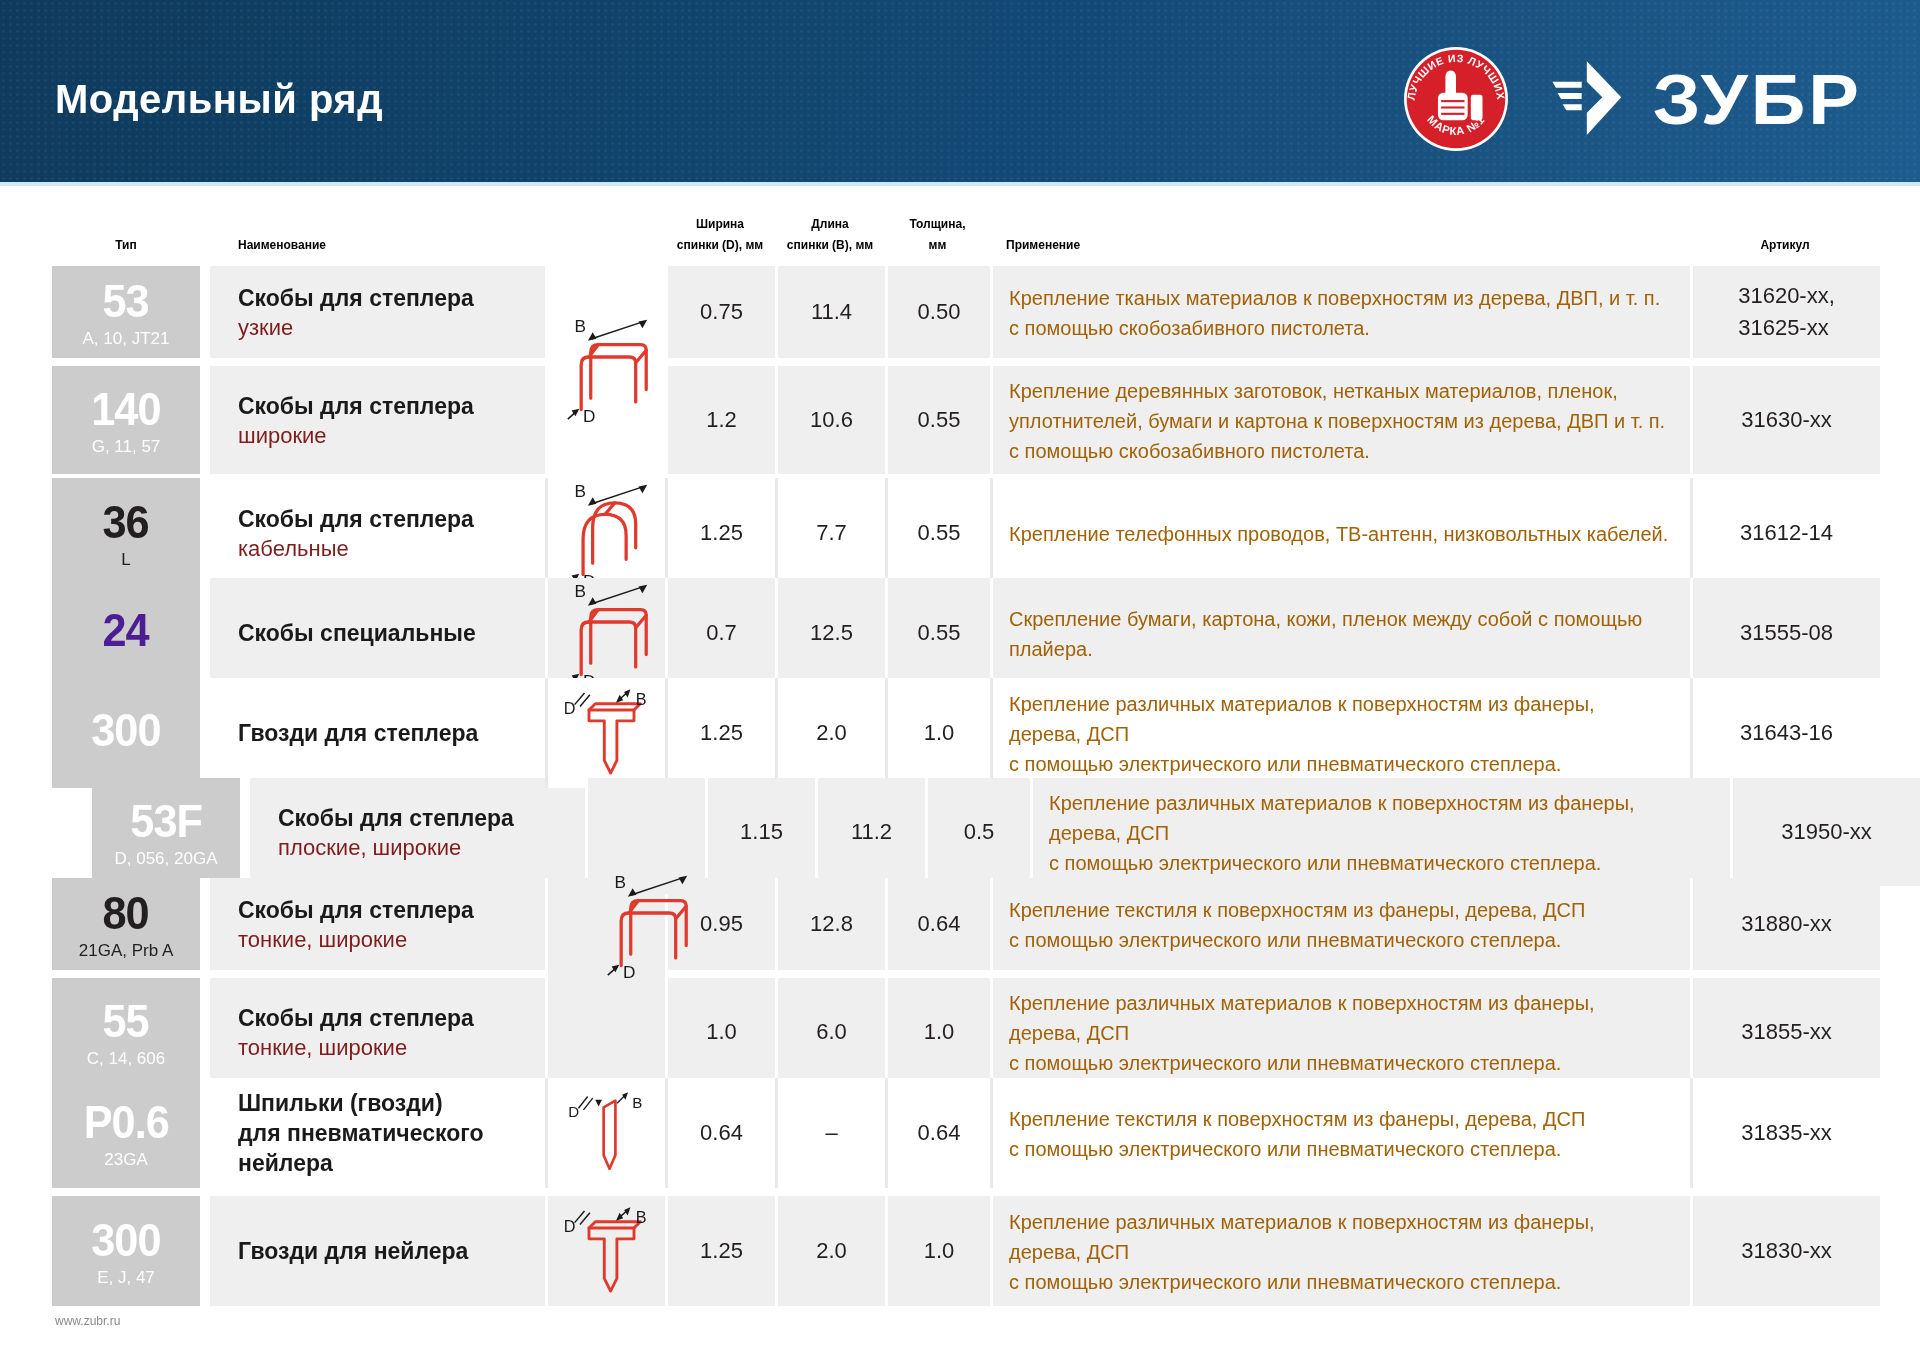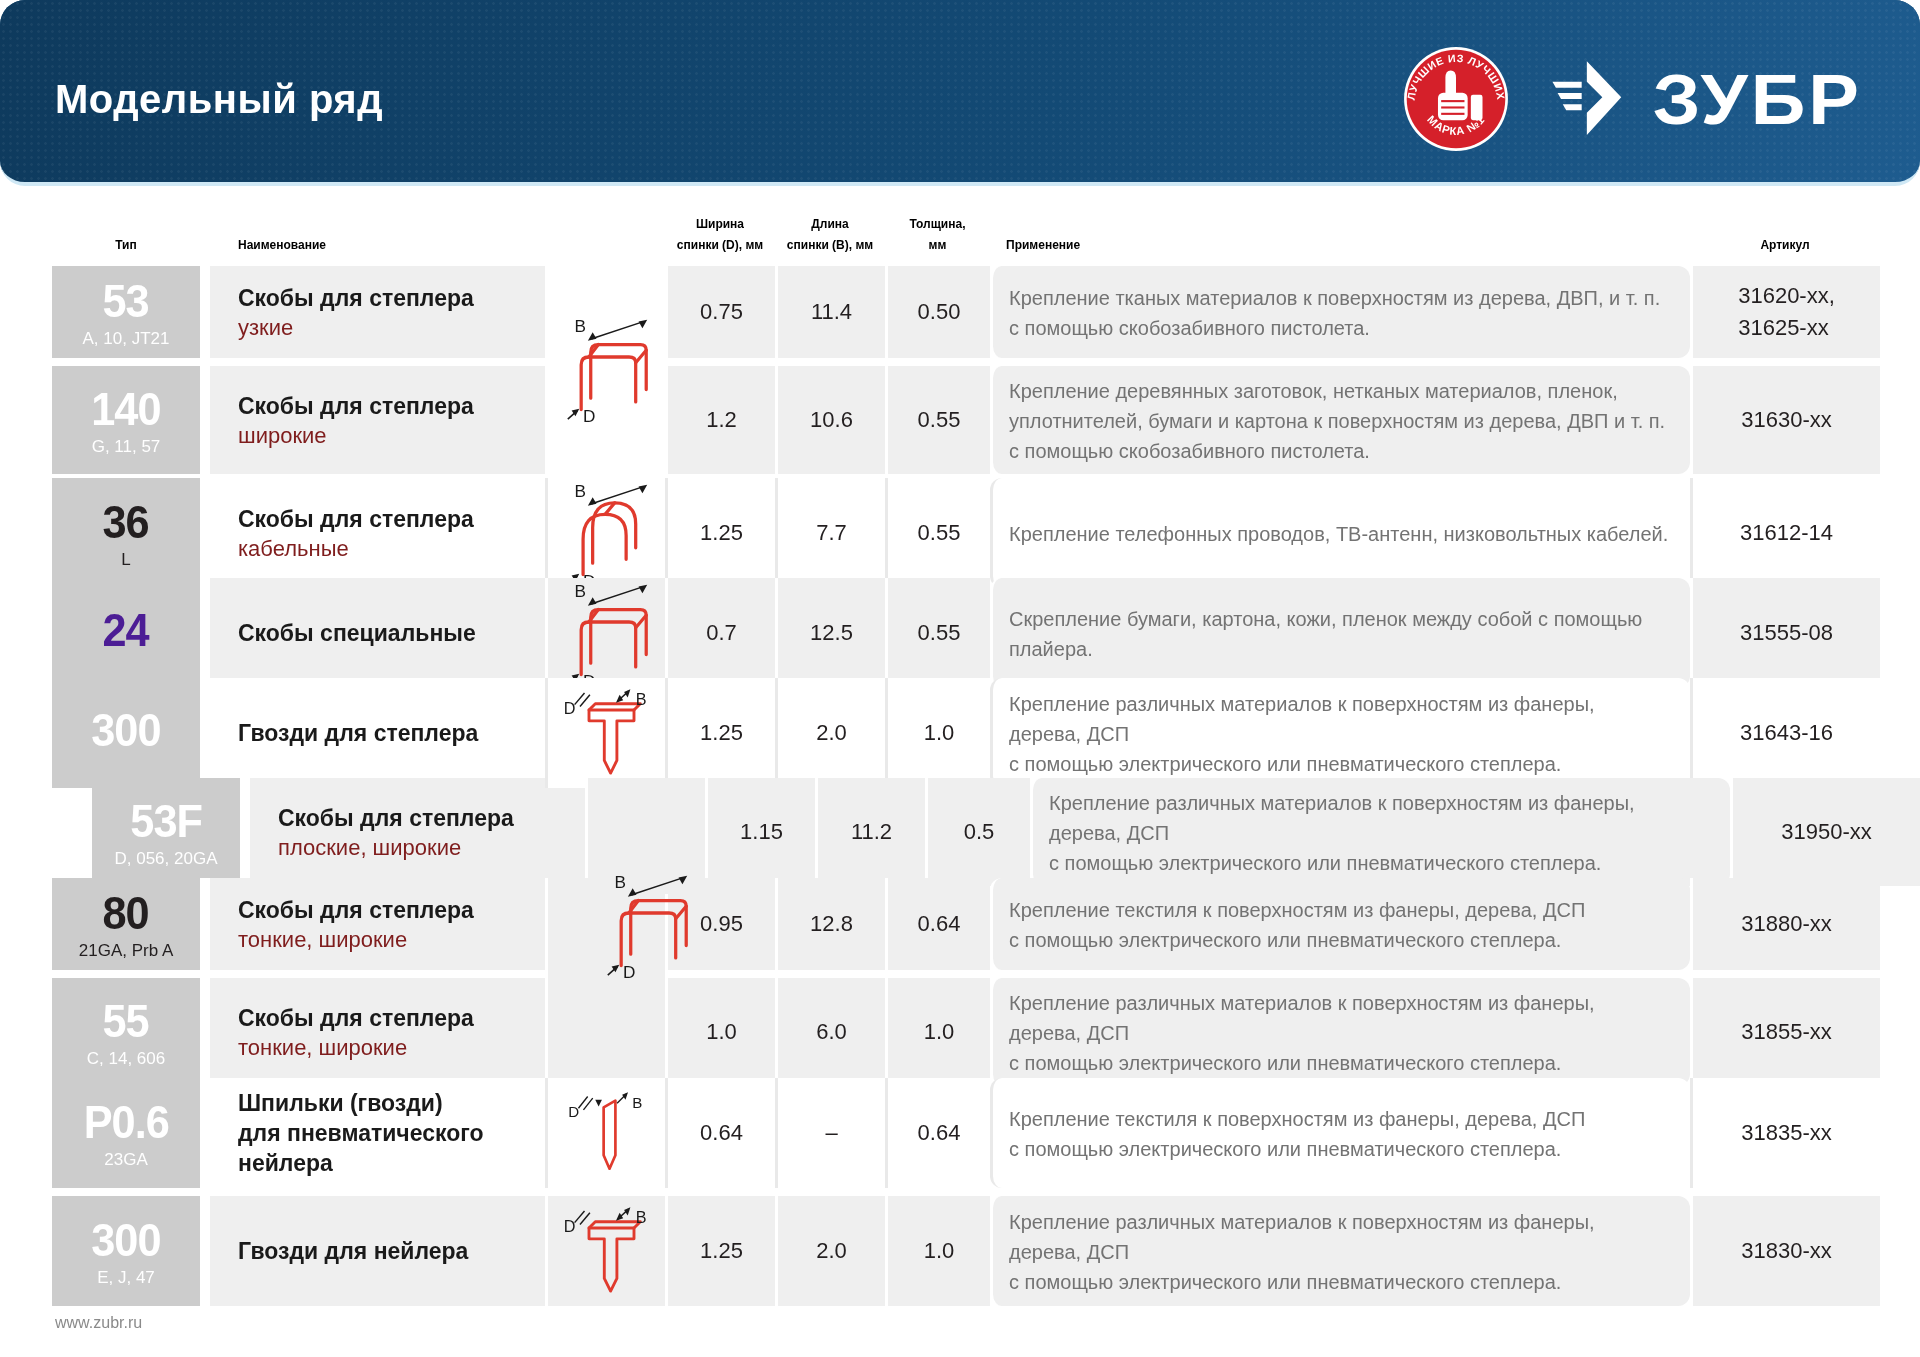--- a/index.html
+++ b/index.html
@@ -7,21 +7,20 @@
   body { height:1357px; position:relative; }
 
   
   .top-band {
     height:186px; width:1920px;
     background:linear-gradient(110deg,#0e3a5d 0%,#134a75 55%,#1e5c8f 100%);
     background-color:#134a75;
     position:relative; display:flex; align-items:center; justify-content:space-between;
     padding:16px 58px 0 55px;
     border-bottom:4px solid #cfe8f5;
-    border-radius:25px;
   }
   .top-band::before{
     content:""; position:absolute; inset:0;
     background-image:radial-gradient(rgba(255,255,255,.05) 1px, transparent 1.6px);
     background-size:7px 7px; pointer-events:none;
   }
   .page-title { color:#fff; font-size:40px; font-weight:bold; letter-spacing:.5px; position:relative; }
   .logo-group { display:flex; align-items:center; gap:40px; position:relative; }
   .zubr-lockup { display:flex; align-items:center; gap:18px; }
   .brand-name { color:#fff; font-size:76px; font-weight:bold; letter-spacing:3px; transform:scaleY(.92); }
@@ -55,26 +54,26 @@
   .row:not(.shaded) .c-diagram,
   .row:not(.shaded) .c-val,
   .row:not(.shaded) .c-app,
   .row:not(.shaded) .c-article { border-left-color:#e9e9e9; }
   .c-diagram { position:relative; }
   .c-diagram.dg-white { background:#fff !important; }
   .c-diagram.bridge::after { content:""; position:absolute; left:0; top:100%; width:100%; height:8px; background:#efefef; }
   .dg-center { height:100%; display:flex; align-items:center; justify-content:center; }
   .dg-abs { position:absolute; top:0; left:0; width:100%; display:flex; align-items:center; justify-content:center; z-index:3; }
   .c-val { display:flex; align-items:center; justify-content:center; font-size:22px; color:#231f20; }
-  .c-app { display:flex; align-items:center; padding:10px 20px 8px 16px; font-size:20px; color:#737373; line-height:30px; white-space:pre-line;border-radius:12px; }
+  .c-app { display:flex; align-items:center; padding:10px 20px 8px 16px; font-size:20px; color:#a16207; line-height:30px; white-space:pre-line; }
   .c-article { display:flex; align-items:center; justify-content:center; font-size:22px; color:#231f20; }
   .c-article span { display:inline-block; text-align:left; white-space:pre-line; line-height:32px; }
 
   
-  .site-footer { margin:26px 0 0 55px; font-size:16px; color:#8a8a8a; }
+  .site-footer { margin:26px 0 0 55px; font-size:12px; color:#8a8a8a; }
 </style>
 </head>
 <body>
 
 <header class="top-band">
   <h1 class="page-title">Модельный ряд</h1>
   <div class="logo-group">
 
     <svg width="106" height="106" viewBox="0 0 100 100">
       <circle cx="50" cy="50" r="49" fill="#ffffff"></circle>

